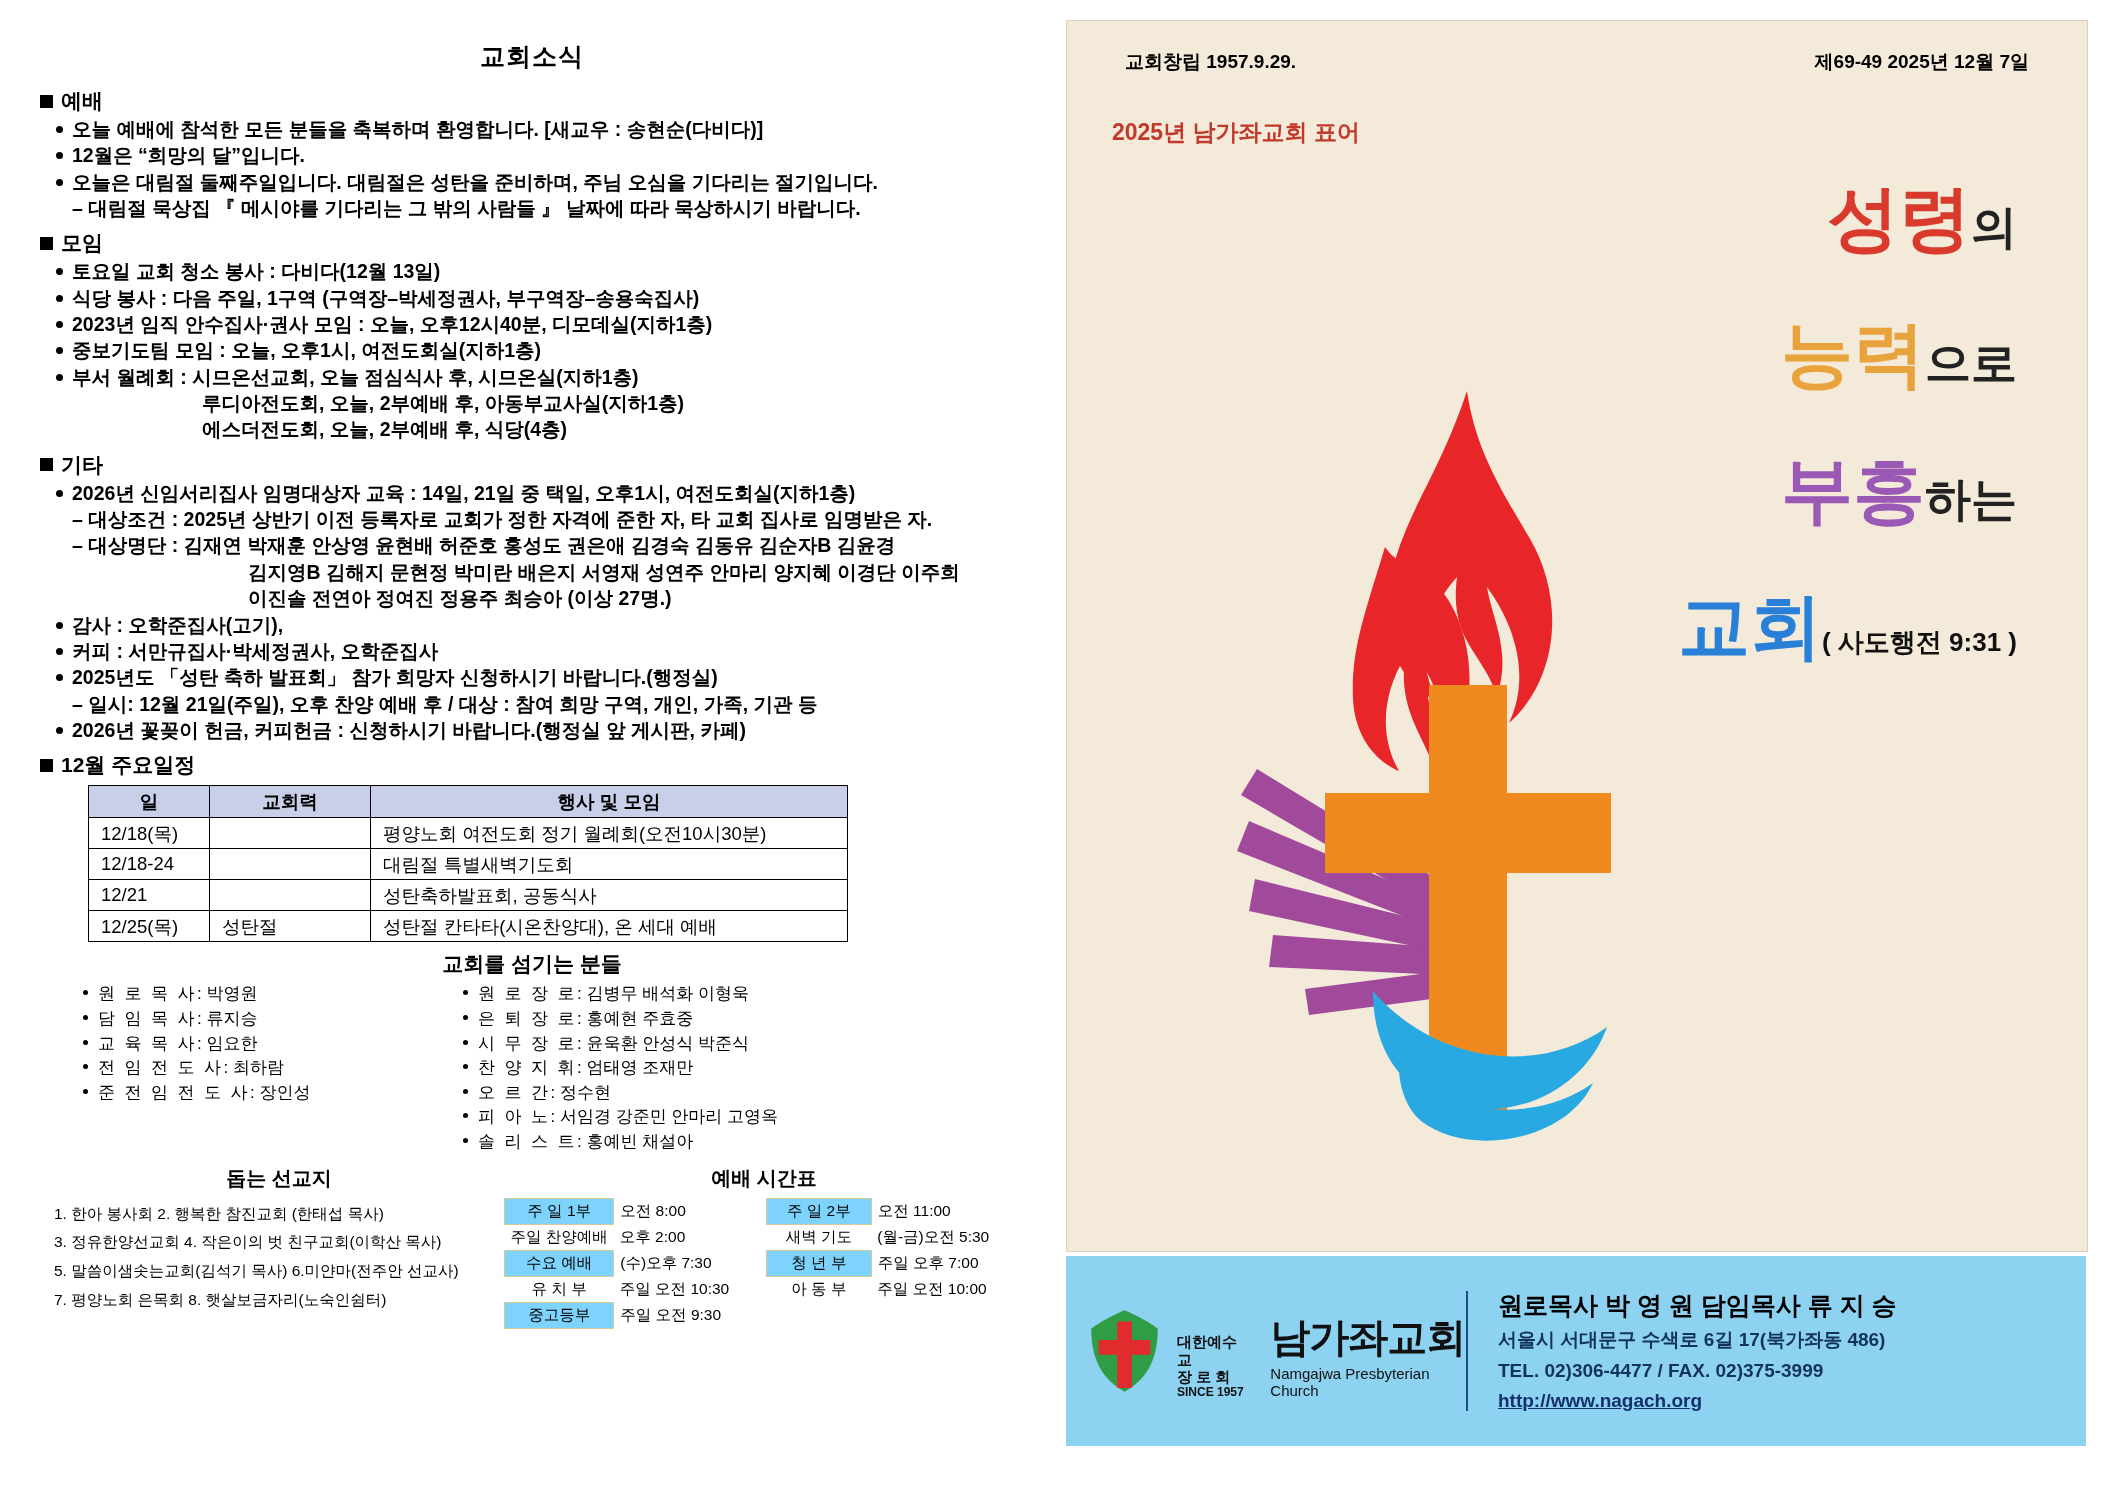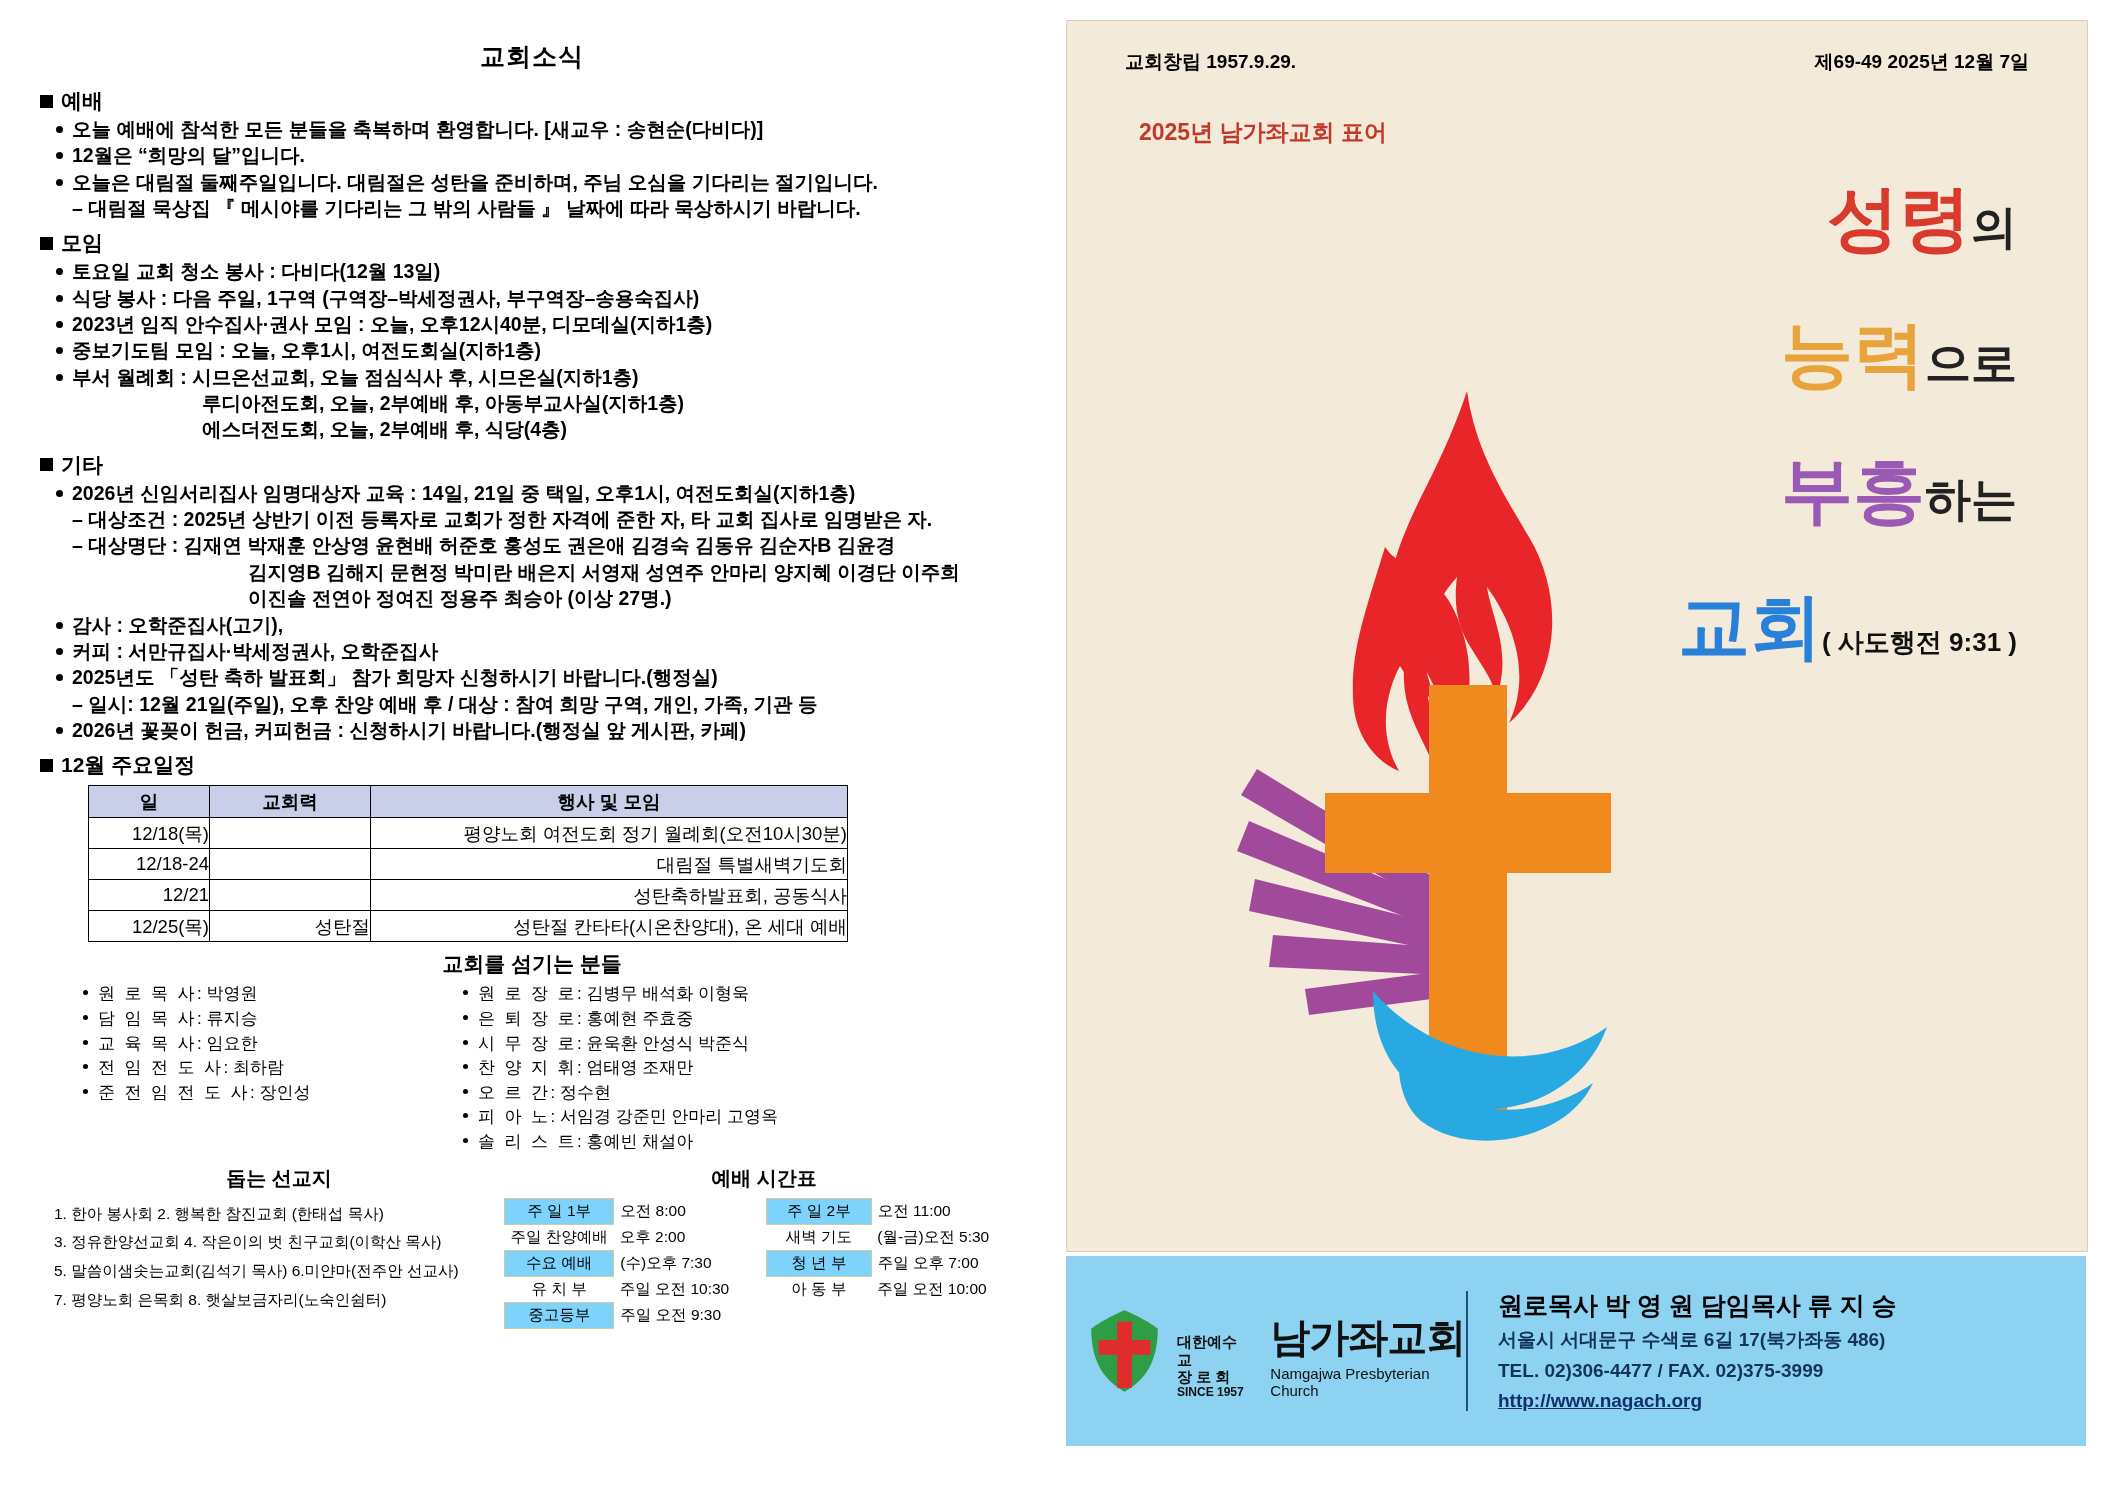--- a/index.html
+++ b/index.html
@@ -45,21 +45,21 @@
   .ind2{padding-left:196px !important;}
   .ind3{padding-left:196px !important;}
 
   
   .sched-wrap{margin:6px 0 0 48px;}
   table.sched{border-collapse:collapse;width:760px;font-size:18.5px;}
   table.sched th{
     background:#c9cfe8;border:1px solid #000;font-weight:bold;padding:3px 0;text-align:center;
   }
   table.sched td{
-    border:1px solid #000;padding:2px 0;text-align:right;height:26px;
+    border:1px solid #000;padding:2px 12px;text-align:left;height:26px;
   }
   .c-day{width:120px;}
   .c-cal{width:160px;}
 
   .center-head{
     text-align:center;font-size:21px;font-weight:bold;margin:8px 0 4px 0;
   }
   .twocol{display:flex;margin-left:40px;font-size:17px;}
   .twocol .col{width:380px;}
   .twocol ul{list-style:none;margin:0;padding:0;}
@@ -86,21 +86,21 @@
   .rbody{
     position:absolute;left:16px;top:20px;width:1020px;height:1230px;
     background:#f4ead9;border:1px solid #d9cfbc;
   }
   .rhead{
     position:absolute;top:28px;left:0;width:100%;font-size:19px;
     display:flex;justify-content:space-between;padding:0 58px;box-sizing:border-box;
     font-weight:bold;
   }
   .slogan-label{
-    position:absolute;top:96px;left:72px;font-size:23px;font-weight:bold;color:#c0392b;
+    position:absolute;top:96px;left:45px;font-size:23px;font-weight:bold;color:#c0392b;
   }
   .slogan{
     position:absolute;right:70px;top:150px;width:560px;text-align:right;
   }
   .sl-line{margin-bottom:40px;white-space:nowrap;}
   .sl-big{font-size:72px;font-weight:bold;font-family:"Liberation Serif",serif;}
   .sl-small{font-size:46px;font-weight:bold;font-family:"Liberation Serif",serif;color:#222;}
   .sl1 .sl-big{color:#d93a2b;}
   .sl2 .sl-big{color:#e8a33d;}
   .sl3 .sl-big{color:#9b59b6;}

